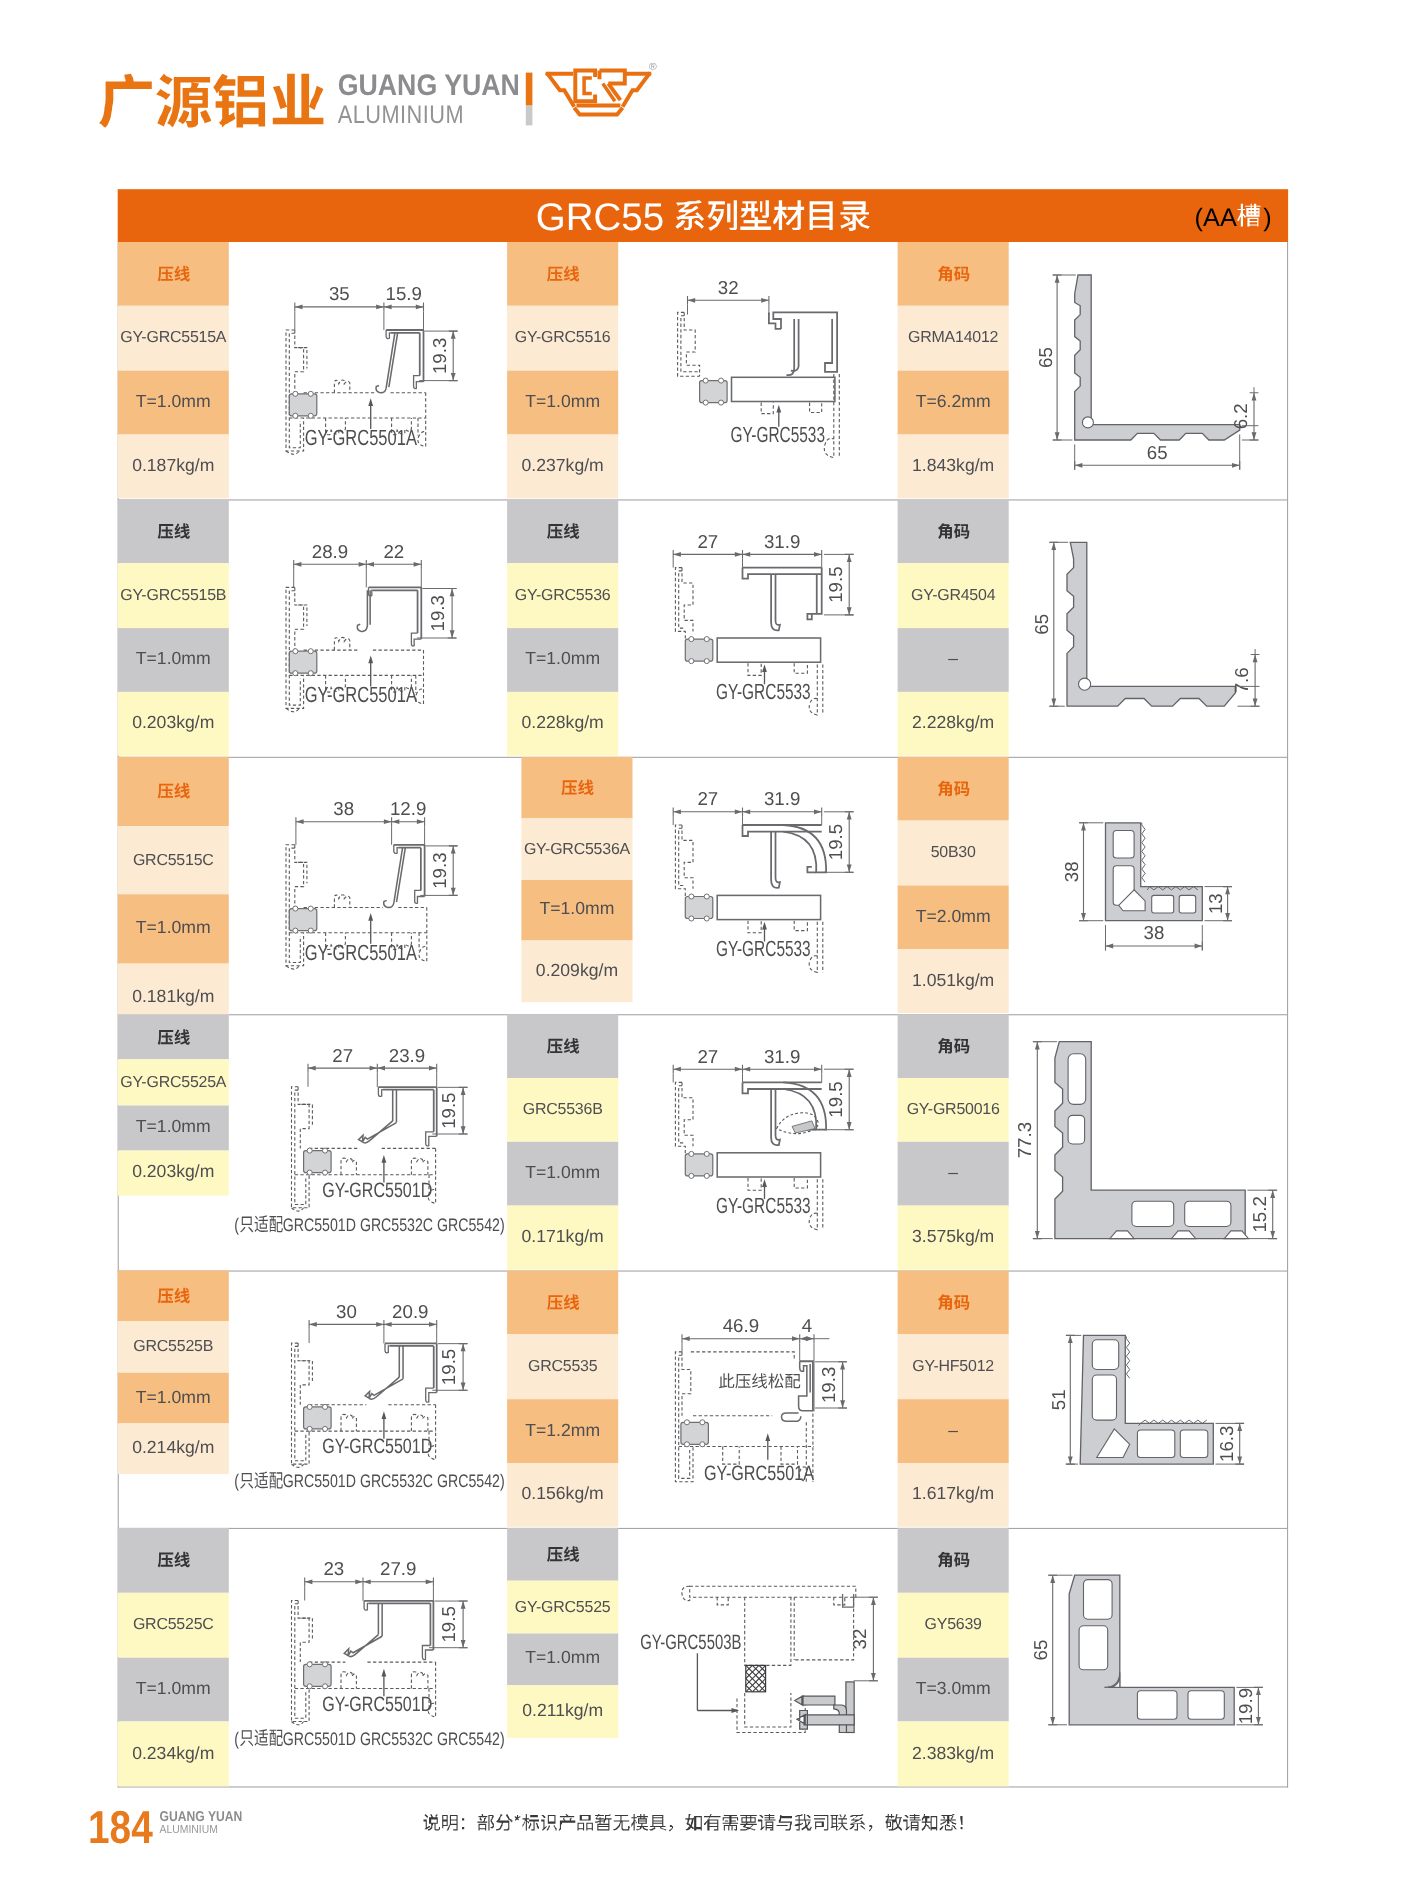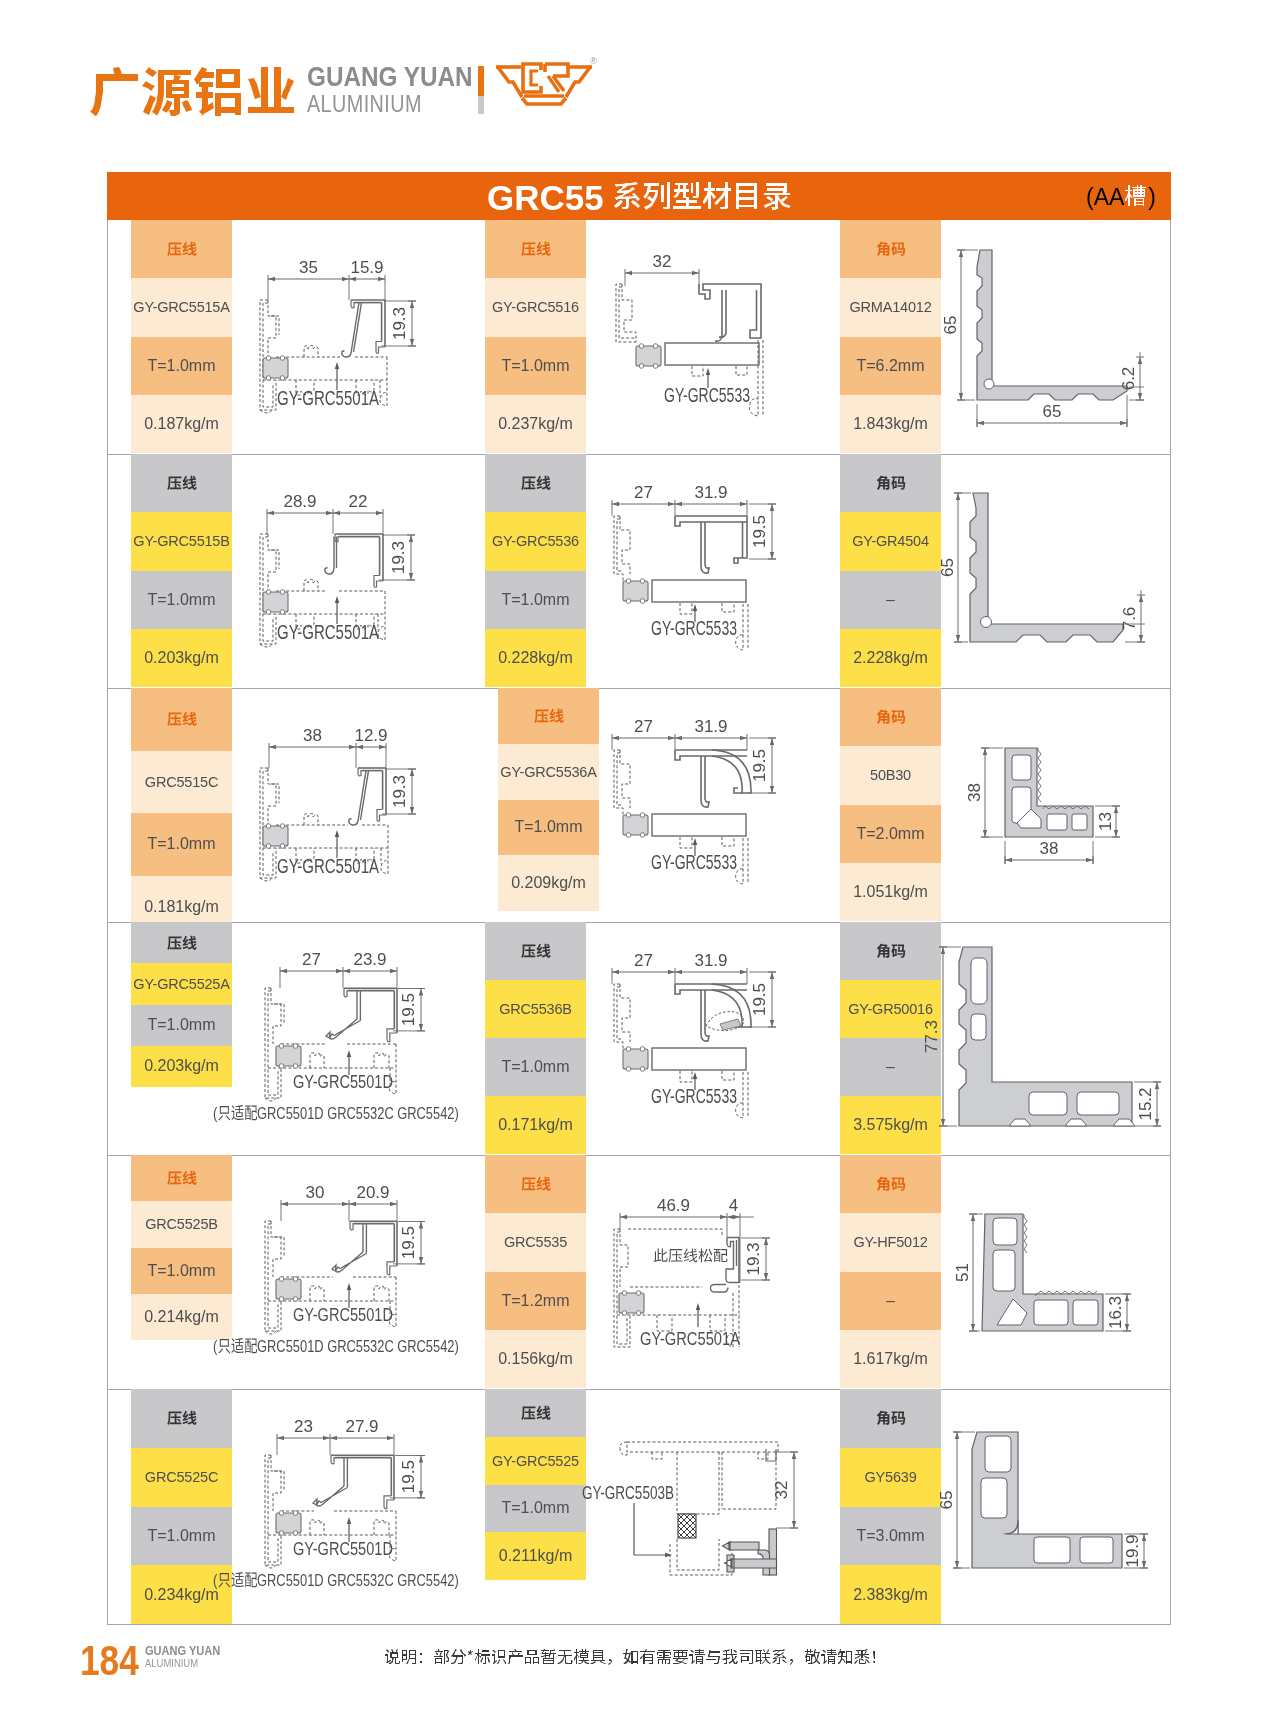--- a/index.html
+++ b/index.html
@@ -1,20 +1,20 @@
 <!DOCTYPE html>
 <html><head><meta charset="utf-8"><style>
 html,body{margin:0;padding:0;}
 body{width:1277px;height:1721px;position:relative;background:#fff;font-family:"Liberation Sans",sans-serif;overflow:hidden;}
 .abs{position:absolute;}
-.lblcol{position:absolute;width:101px;display:flex;flex-direction:column;margin-left:24px;}
+.lblcol{position:absolute;width:101px;display:flex;flex-direction:column;}
 .lbox{flex:1;display:flex;align-items:center;justify-content:center;font-size:16px;color:#4e4e51;white-space:nowrap;}
 .mod{font-size:14.5px;letter-spacing:-0.2px;}
 .o1{background:#f6be81;} .o2{background:#fcead3;}
-.g1{background:#c8c8ca;} .g2{background:#fde047;}
+.g1{background:#c8c8ca;} .g2{background:#fef9c3;}
 .sep{position:absolute;left:0;width:1064px;height:1px;background:#a6a6a9;}
 </style></head><body>
 
 <svg width="0" height="0" style="position:absolute">
     <defs>
       <path id="gy" d="M2.6 -12.1H14.5V-10.3H2.6ZM1.6 -12.1H3.3V-7.2Q3.3 -6.2 3.2 -5.1Q3.1 -4 3 -2.8Q2.9 -1.7 2.6 -0.6Q2.3 0.5 1.8 1.4Q1.6 1.2 1.4 1Q1.1 0.9 0.8 0.7Q0.5 0.5 0.3 0.4Q0.7 -0.4 1 -1.4Q1.2 -2.3 1.4 -3.3Q1.5 -4.3 1.5 -5.3Q1.6 -6.3 1.6 -7.2ZM3 -0.9H14.3V0.8H3ZM3.9 -7.1H13.7V-5.4H3.9ZM7.7 -9.8H9.5V0.2H7.7ZM10.1 -4 11.4 -4.8Q12.1 -4.3 12.7 -3.7Q13.3 -3.1 13.6 -2.6L12.3 -1.6Q12.1 -1.9 11.8 -2.4Q11.4 -2.8 11 -3.2Q10.6 -3.6 10.1 -4Z M16.2 -2.5Q16.2 -2.7 16.1 -3Q16 -3.3 15.9 -3.6Q15.8 -3.9 15.7 -4.1Q16 -4.2 16.2 -4.4Q16.5 -4.7 16.9 -5.1Q17.1 -5.3 17.4 -5.7Q17.8 -6.2 18.2 -6.8Q18.7 -7.5 19.1 -8.2Q19.6 -8.9 19.9 -9.7L21.4 -8.8Q20.5 -7.3 19.5 -5.9Q18.4 -4.5 17.3 -3.4V-3.4Q17.3 -3.4 17.2 -3.3Q17 -3.2 16.8 -3.1Q16.6 -2.9 16.4 -2.8Q16.2 -2.7 16.2 -2.5ZM16.2 -2.5 16.1 -3.9 16.9 -4.5 20.9 -5.1Q20.9 -4.8 20.9 -4.4Q20.9 -3.9 20.9 -3.6Q19.5 -3.4 18.7 -3.2Q17.8 -3 17.3 -2.9Q16.8 -2.8 16.6 -2.7Q16.4 -2.6 16.2 -2.5ZM16.1 -6.2Q16.1 -6.4 16 -6.7Q15.9 -7 15.8 -7.3Q15.6 -7.6 15.5 -7.9Q15.8 -7.9 16 -8.1Q16.2 -8.4 16.4 -8.7Q16.6 -8.9 16.8 -9.3Q17 -9.7 17.3 -10.3Q17.6 -10.8 17.9 -11.4Q18.1 -12.1 18.3 -12.7L20 -11.9Q19.6 -11.1 19.2 -10.2Q18.7 -9.3 18.1 -8.5Q17.6 -7.7 17.1 -7.1V-7Q17.1 -7 16.9 -7Q16.8 -6.9 16.6 -6.7Q16.4 -6.6 16.3 -6.5Q16.1 -6.3 16.1 -6.2ZM16.1 -6.2 16.1 -7.5 16.8 -7.9 19.5 -8.1Q19.4 -7.8 19.4 -7.4Q19.4 -7 19.4 -6.7Q18.4 -6.6 17.9 -6.5Q17.3 -6.5 16.9 -6.4Q16.6 -6.4 16.4 -6.3Q16.2 -6.3 16.1 -6.2ZM15.7 -1.1Q16.4 -1.2 17.2 -1.5Q18 -1.7 19 -2Q19.9 -2.3 20.8 -2.6L21.1 -1.1Q19.8 -0.6 18.5 -0.2Q17.2 0.3 16.1 0.6ZM21.5 -9.3 28.6 -10.4 28.9 -8.8 21.8 -7.7ZM21.1 -6 29 -7.5 29.3 -5.9 21.4 -4.4ZM23.6 -12.8H25.4Q25.3 -11.3 25.4 -9.8Q25.5 -8.3 25.6 -6.9Q25.8 -5.5 26 -4.3Q26.3 -3.2 26.6 -2.3Q26.8 -1.4 27.2 -0.9Q27.5 -0.4 27.9 -0.4Q28 -0.4 28.1 -0.5Q28.2 -0.7 28.3 -1Q28.3 -1.4 28.4 -2Q28.6 -1.7 29 -1.4Q29.3 -1.1 29.6 -1Q29.5 -0.1 29.2 0.4Q29 0.9 28.6 1.1Q28.2 1.3 27.6 1.3Q26.9 1.3 26.3 0.8Q25.7 0.2 25.2 -0.8Q24.8 -1.8 24.5 -3.2Q24.1 -4.5 24 -6.1Q23.8 -7.7 23.7 -9.4Q23.6 -11.1 23.6 -12.8ZM25.6 -11.7 26.7 -12.6Q27 -12.4 27.3 -12.2Q27.7 -12 28 -11.7Q28.3 -11.5 28.5 -11.3L27.5 -10.2Q27.1 -10.5 26.6 -10.9Q26.1 -11.4 25.6 -11.7ZM27.9 -5.3 29.4 -4.6Q28.6 -3.2 27.4 -2.2Q26.2 -1.1 24.8 -0.2Q23.3 0.6 21.7 1.1Q21.5 0.8 21.2 0.4Q20.9 -0 20.6 -0.4Q22.1 -0.8 23.5 -1.5Q24.9 -2.2 26.1 -3.1Q27.2 -4.1 27.9 -5.3Z"></path>
       <path id="gj" d="M3.8 -9.3H12.5V-7.7H3.8ZM3.8 -6.4H12.2V-4.8H3.8ZM3.5 -3.5H12.3V-1.9H3.5ZM2.7 -9.3H4.5V-5.4Q4.5 -4.6 4.5 -3.6Q4.4 -2.7 4.1 -1.8Q3.9 -0.9 3.5 -0Q3 0.8 2.3 1.5Q2.2 1.3 1.9 1Q1.6 0.8 1.4 0.5Q1.1 0.3 0.9 0.2Q1.7 -0.6 2.1 -1.6Q2.5 -2.5 2.6 -3.5Q2.7 -4.5 2.7 -5.4ZM11.5 -9.3H13.4V-0.7Q13.4 0 13.2 0.4Q13.1 0.8 12.6 1Q12.2 1.2 11.5 1.3Q10.9 1.3 10 1.3Q9.9 1.1 9.8 0.8Q9.7 0.4 9.6 0.1Q9.5 -0.2 9.3 -0.4Q9.7 -0.4 10.1 -0.4Q10.5 -0.4 10.8 -0.4Q11.1 -0.4 11.2 -0.4Q11.4 -0.4 11.5 -0.5Q11.5 -0.5 11.5 -0.7ZM7.1 -8.7H8.9V1H7.1ZM4.9 -11.9H10.3V-10.4H4.9ZM4.6 -12.8 6.6 -12.4Q6.1 -11.5 5.4 -10.5Q4.8 -9.6 3.9 -8.7Q3.1 -7.8 2 -7Q1.8 -7.2 1.6 -7.5Q1.4 -7.8 1.1 -8Q0.9 -8.2 0.7 -8.4Q1.6 -9 2.4 -9.8Q3.1 -10.5 3.7 -11.3Q4.2 -12.1 4.6 -12.8ZM9.7 -11.9H10.1L10.4 -12L11.7 -11.1Q11.3 -10.6 10.9 -10Q10.4 -9.5 9.9 -9Q9.4 -8.4 8.9 -8Q8.7 -8.2 8.3 -8.5Q8 -8.7 7.7 -8.9Q8.1 -9.2 8.5 -9.7Q8.9 -10.2 9.2 -10.7Q9.6 -11.2 9.7 -11.5Z M27.5 -6.2H29.2Q29.2 -6.2 29.2 -6.1Q29.2 -6 29.2 -5.8Q29.2 -5.6 29.2 -5.5Q29.1 -3.6 28.9 -2.3Q28.7 -1 28.5 -0.3Q28.3 0.3 28 0.6Q27.8 0.9 27.5 1.1Q27.2 1.2 26.8 1.2Q26.5 1.3 26 1.3Q25.6 1.3 25 1.3Q25 0.9 24.9 0.5Q24.8 0 24.6 -0.3Q25 -0.3 25.4 -0.3Q25.8 -0.3 26 -0.3Q26.2 -0.3 26.3 -0.3Q26.5 -0.3 26.6 -0.5Q26.8 -0.7 26.9 -1.3Q27.1 -1.8 27.2 -3Q27.4 -4.1 27.5 -6ZM21.6 -12H27.1V-10.3H21.6ZM22.3 -9.8 24 -9.7Q23.9 -8.9 23.8 -8Q23.7 -7 23.6 -6.2Q23.5 -5.4 23.4 -4.7H21.8Q21.9 -5.4 22 -6.2Q22.1 -7.1 22.2 -8Q22.3 -9 22.3 -9.8ZM22.2 -6.2H28V-4.7H22.2ZM21.3 -3.3H26.6V-1.7H21.3ZM26.4 -12H26.6L26.9 -12L28.1 -11.9Q28.1 -11.2 28 -10.3Q27.9 -9.4 27.8 -8.6Q27.8 -7.7 27.7 -6.8Q27.6 -5.9 27.4 -5.1L25.8 -5.3Q25.9 -6.1 26 -7Q26.1 -7.9 26.1 -8.8Q26.2 -9.6 26.3 -10.4Q26.4 -11.2 26.4 -11.8ZM15.6 -12.1H21.1V-10.5H15.6ZM17.3 -7.4H20.7V-0.5H17.3V-2.1H19.2V-5.8H17.3ZM17.4 -11.2 19 -10.9Q18.8 -9.4 18.3 -8Q17.9 -6.6 17.3 -5.4Q16.7 -4.2 15.9 -3.2Q15.9 -3.5 15.8 -3.9Q15.7 -4.3 15.6 -4.7Q15.4 -5.1 15.3 -5.4Q16.1 -6.4 16.6 -8Q17.1 -9.5 17.4 -11.2ZM16.6 -7.4H18.1V0.6H16.6Z"></path>
       <path id="gz" d="M10.1 -3.1 11.2 -3.8Q12 -3.1 12.9 -2.3Q13.9 -1.6 14.7 -0.8Q15.5 -0 16 0.6L14.9 1.4Q14.4 0.7 13.6 -0Q12.8 -0.8 11.9 -1.6Q10.9 -2.4 10.1 -3.1ZM5.7 -3.7 7 -3.2Q6.4 -2.4 5.5 -1.5Q4.7 -0.7 3.7 0.1Q2.8 0.8 1.8 1.4Q1.7 1.3 1.5 1.1Q1.4 1 1.2 0.8Q1 0.6 0.8 0.5Q1.8 -0 2.7 -0.7Q3.6 -1.4 4.4 -2.2Q5.2 -3 5.7 -3.7ZM4 -11.8V-6.5H13V-11.8ZM2.7 -13H14.3V-5.3H2.7Z M21.2 -8.2V-1.5H20V-7H17.7V-8.2ZM18.1 -13 19 -13.7Q19.5 -13.3 20 -12.8Q20.5 -12.3 20.9 -11.8Q21.3 -11.3 21.6 -10.9L20.6 -10.2Q20.3 -10.6 19.9 -11.1Q19.5 -11.5 19 -12.1Q18.5 -12.6 18.1 -13ZM20.8 -2Q21.2 -2 21.6 -1.7Q22 -1.4 22.7 -1Q23.6 -0.5 24.7 -0.4Q25.8 -0.3 27.1 -0.3Q28.1 -0.3 29.3 -0.3Q30.4 -0.3 31.5 -0.4Q32.5 -0.5 33.3 -0.6Q33.3 -0.4 33.2 -0.2Q33.1 0.1 33.1 0.3Q33 0.5 33 0.7Q32.5 0.7 31.8 0.8Q31 0.8 30.2 0.8Q29.4 0.9 28.5 0.9Q27.7 0.9 27.1 0.9Q25.6 0.9 24.5 0.7Q23.3 0.5 22.4 0Q21.9 -0.3 21.5 -0.6Q21.1 -0.9 20.8 -0.9Q20.5 -0.9 20.1 -0.6Q19.7 -0.3 19.3 0.1Q18.9 0.5 18.4 1.1L17.6 0Q18.5 -0.8 19.3 -1.4Q20.1 -2 20.8 -2ZM31.6 -14.2 32.2 -13.1Q31.3 -12.8 30.3 -12.6Q29.2 -12.4 28 -12.3Q26.8 -12.1 25.6 -12Q24.4 -11.9 23.3 -11.9Q23.2 -12.1 23.1 -12.4Q23.1 -12.7 22.9 -12.9Q24.1 -13 25.2 -13.1Q26.4 -13.2 27.6 -13.4Q28.7 -13.5 29.8 -13.7Q30.8 -13.9 31.6 -14.2ZM27.1 -12.8H28.4V-6.1H27.1ZM22.2 -10.1H33.2V-9H22.2ZM24.8 -5.8V-3H30.7V-5.8ZM23.6 -6.8H32V-1.9H23.6Z M44.1 -8.2H49.2V-6.9H44.1ZM43.5 -8.2H44.7V-0.8Q44.7 -0.3 44.9 -0.2Q45.1 -0 45.7 -0Q45.8 -0 46.2 -0Q46.5 -0 46.9 -0Q47.4 -0 47.7 -0Q48.1 -0 48.3 -0Q48.7 -0 48.9 -0.2Q49.1 -0.5 49.1 -1.1Q49.2 -1.7 49.3 -2.9Q49.4 -2.8 49.6 -2.7Q49.8 -2.6 50.1 -2.5Q50.3 -2.4 50.5 -2.4Q50.4 -1 50.2 -0.2Q50 0.6 49.6 0.9Q49.2 1.2 48.4 1.2Q48.3 1.2 48 1.2Q47.7 1.2 47.3 1.2Q46.9 1.2 46.6 1.2Q46.2 1.2 45.9 1.2Q45.6 1.2 45.5 1.2Q44.7 1.2 44.3 1Q43.8 0.9 43.7 0.4Q43.5 0 43.5 -0.8ZM43.4 -13.5H49.8V-5.8H48.6V-12.3H43.4ZM35.4 -10.5H42.2V1.1H41.1V-9.4H36.4V1.3H35.4ZM35.9 -3.6H41.6V-2.7H35.9ZM35.9 -0.9H41.6V0.1H35.9ZM35 -13.6H42.6V-12.5H35ZM37.4 -13.3H38.3V-9.7H37.4ZM39.3 -13.3H40.3V-9.7H39.3ZM37.6 -9.7H38.3V-8Q38.3 -7.5 38.2 -6.9Q38.1 -6.3 37.8 -5.7Q37.5 -5.2 37 -4.7Q36.9 -4.8 36.7 -4.9Q36.5 -5.1 36.4 -5.2Q36.9 -5.6 37.2 -6.1Q37.4 -6.6 37.5 -7.1Q37.6 -7.6 37.6 -8.1ZM39.3 -9.7H40V-6.2Q40 -6.1 40 -6Q40.1 -6 40.2 -6Q40.3 -6 40.4 -6Q40.5 -6 40.6 -6Q40.8 -6 40.8 -6Q41.1 -6 41.1 -6Q41.2 -5.9 41.4 -5.8Q41.6 -5.8 41.8 -5.7Q41.7 -5.5 41.5 -5.3Q41.3 -5.2 41 -5.2Q40.9 -5.2 40.7 -5.2Q40.5 -5.2 40.4 -5.2Q40.2 -5.2 40.1 -5.2Q39.6 -5.2 39.4 -5.4Q39.3 -5.6 39.3 -6.2Z"></path>
     </defs>
   </svg>
@@ -43,21 +43,21 @@
     <path d="M51,7 H74 V19 H59" fill="none" stroke="#e87010" stroke-width="3.6" stroke-linejoin="miter" stroke-linecap="butt"></path>
     <path d="M51,7 V15" fill="none" stroke="#e87010" stroke-width="3.6" stroke-linejoin="miter" stroke-linecap="butt"></path>
     <rect x="56" y="10.5" width="13" height="5" fill="#fff"></rect>
     <path d="M59,19 L70,34" fill="none" stroke="#e87010" stroke-width="3.6" stroke-linejoin="miter" stroke-linecap="butt"></path>
     <path d="M54,19 L65,35" fill="none" stroke="#e87010" stroke-width="3.2" stroke-linejoin="miter" stroke-linecap="butt"></path>
     <text x="96" y="7" font-size="9.5" fill="#9a9a9d" font-family="Liberation Sans,sans-serif">®</text>
   </svg>
 
 <div class="abs" style="left:107px;top:172px;width:1064px;height:48px;background:#e8650e"></div>
 
-<div class="abs" style="left:487px;top:178px;font-size:35px;font-weight:bold;color:#fff">GRC55</div>
+<div class="abs" style="left:487px;top:178px;font-size:35px;font-weight:normal;color:#fff">GRC55</div>
 <svg class="abs" style="left:611px;top:180px" width="182" height="34" viewBox="0 0 182 34">
     <g transform="translate(1,27)">
       <path d="M8 -7 11 -6Q10 -4 9 -3Q8 -2 7 -1Q5 0 4 1Q4 1 3 0Q3 -0 3 -0Q2 -1 2 -1Q3 -2 5 -4Q7 -5 8 -7ZM19 -5 21 -7Q22 -6 24 -5Q25 -4 26 -3Q27 -2 28 -1L26 1Q25 0 24 -1Q23 -2 21 -3Q20 -4 19 -5ZM14 -9H17V-1Q17 0 16 1Q16 1 15 2Q14 2 13 2Q12 2 10 2Q10 2 10 1Q10 0 9 -1Q10 -0 11 -0Q12 -0 12 -0Q13 -0 13 -0Q14 -0 14 -1Q14 -1 14 -1ZM24 -25 26 -23Q24 -22 21 -22Q18 -22 15 -21Q12 -21 9 -21Q7 -21 4 -20Q4 -21 3 -22Q3 -22 3 -23Q6 -23 9 -23Q12 -23 14 -24Q17 -24 20 -24Q22 -25 24 -25ZM4 -7Q4 -7 4 -8Q4 -8 3 -9Q3 -9 3 -10Q4 -10 5 -10Q6 -11 7 -11Q8 -12 10 -12Q11 -13 13 -15Q15 -16 17 -17Q19 -19 21 -20L23 -18Q19 -15 14 -13Q10 -10 6 -8V-8Q6 -8 6 -8Q5 -8 5 -8Q5 -8 4 -7Q4 -7 4 -7ZM4 -7 4 -9 6 -10 24 -11Q24 -11 24 -10Q24 -9 24 -9Q20 -9 17 -8Q14 -8 12 -8Q9 -8 8 -8Q7 -8 6 -8Q5 -7 5 -7Q4 -7 4 -7ZM5 -14Q5 -14 5 -14Q5 -15 5 -15Q5 -16 5 -16Q5 -16 6 -16Q6 -17 7 -17Q7 -17 8 -18Q9 -18 10 -19Q10 -20 11 -21Q12 -22 13 -23L15 -21Q14 -19 11 -18Q9 -16 7 -15V-15Q7 -15 7 -15Q7 -14 6 -14Q6 -14 6 -14Q5 -14 5 -14ZM5 -14 5 -15 7 -16 17 -17Q17 -16 17 -16Q17 -15 17 -14Q14 -14 11 -14Q9 -14 8 -14Q7 -14 6 -14Q6 -14 5 -14ZM20 -13 22 -14Q23 -13 24 -12Q25 -11 26 -10Q27 -9 28 -8L26 -6Q25 -7 24 -8Q23 -10 22 -11Q21 -12 20 -13Z M32 -24H47V-21H32ZM36 -23 39 -22Q39 -19 38 -17Q37 -14 36 -12Q35 -10 33 -8Q33 -8 33 -9Q32 -9 32 -10Q32 -10 31 -10Q33 -12 34 -14Q35 -16 35 -18Q36 -20 36 -23ZM37 -17H44V-15H36ZM44 -17H44L45 -17L46 -17Q46 -11 44 -8Q42 -4 40 -1Q37 1 34 3Q34 2 33 2Q33 1 33 1Q32 1 32 0Q35 -1 38 -3Q40 -5 41 -9Q43 -12 44 -17ZM35 -9 37 -11Q38 -10 39 -10Q40 -9 40 -8Q41 -8 42 -7L40 -5Q39 -5 39 -6Q38 -7 37 -7Q36 -8 35 -9ZM49 -22H52V-5H49ZM55 -25H58V-1Q58 0 58 1Q57 2 57 2Q56 2 55 2Q53 2 52 2Q52 2 51 1Q51 0 51 -0Q52 -0 53 -0Q54 -0 54 -0Q55 -0 55 -0Q55 -1 55 -1Z M63 -24H76V-22H63ZM62 -18H77V-15H62ZM61 -1H89V2H61ZM64 -7H85V-4H64ZM71 -23H74V-9H71ZM74 -10H77V1H74ZM79 -24H81V-14H79ZM84 -25H87V-12Q87 -11 87 -10Q86 -10 86 -9Q85 -9 84 -9Q83 -9 81 -9Q81 -9 81 -10Q81 -11 80 -11Q81 -11 82 -11Q83 -11 84 -11Q84 -11 84 -12Q84 -12 84 -12ZM66 -23H68V-18Q68 -16 68 -15Q67 -13 66 -11Q65 -10 63 -9Q63 -9 63 -9Q62 -10 62 -10Q62 -10 61 -10Q63 -12 64 -13Q65 -14 65 -15Q66 -17 66 -18Z M104 -19H119V-16H104ZM113 -25H116V-1Q116 0 116 1Q115 2 114 2Q114 2 112 2Q111 2 109 2Q109 2 108 1Q108 0 108 -0Q109 -0 110 -0Q112 -0 112 -0Q113 -0 113 -1Q113 -1 113 -1ZM113 -18 115 -16Q114 -14 113 -12Q112 -10 110 -8Q109 -7 107 -5Q106 -3 104 -2Q104 -3 103 -3Q103 -4 102 -4Q104 -5 105 -7Q107 -8 108 -10Q110 -12 111 -14Q112 -16 113 -18ZM92 -19H103V-16H92ZM96 -25H99V2H96ZM96 -17 98 -17Q98 -15 97 -13Q97 -11 96 -9Q95 -7 94 -5Q93 -4 92 -3Q92 -3 91 -4Q91 -5 91 -6Q92 -7 92 -8Q93 -9 94 -11Q95 -12 95 -14Q96 -16 96 -17ZM99 -16Q99 -15 100 -15Q100 -14 101 -14Q102 -13 102 -12Q103 -12 103 -11Q104 -11 104 -10L102 -8Q102 -8 101 -9Q101 -10 100 -11Q99 -12 99 -13Q98 -14 98 -14Z M127 -17H143V-14H127ZM127 -10H143V-7H127ZM127 -2H143V0H127ZM124 -24H145V2H142V-21H127V2H124Z M152 -14H178V-12H152ZM163 -13H166V-0Q166 1 166 1Q166 2 165 2Q164 2 163 3Q162 3 160 3Q160 2 160 1Q159 1 159 0Q160 0 161 0Q161 0 162 0Q163 0 163 0Q163 0 163 0Q163 -0 163 -0ZM166 -12Q167 -9 169 -7Q171 -5 173 -3Q176 -2 179 -1Q178 -1 178 -0Q178 0 177 1Q177 1 177 1Q174 0 171 -1Q169 -3 167 -6Q165 -8 164 -11ZM174 -11 176 -9Q175 -9 174 -8Q173 -7 172 -6Q171 -5 170 -5L168 -6Q169 -7 170 -8Q171 -9 172 -9Q173 -10 174 -11ZM154 -9 156 -11Q157 -10 158 -10Q159 -9 160 -9Q161 -8 161 -7L159 -5Q159 -6 158 -7Q157 -7 156 -8Q155 -9 154 -9ZM152 -2Q153 -2 155 -3Q158 -4 160 -5Q162 -6 164 -7L165 -4Q163 -3 161 -3Q159 -2 157 -1Q155 0 153 1ZM155 -19H173V-16H155ZM172 -24H172L173 -24L175 -24Q175 -22 175 -20Q175 -18 175 -16Q174 -14 174 -13L171 -13Q171 -14 171 -16Q172 -17 172 -18Q172 -20 172 -21Q172 -22 172 -23ZM154 -24H173V-21H154Z" fill="#fff"></path>
     </g>
   </svg>
 
 <div class="abs" style="left:1086px;top:184px;font-size:23px;color:#000000">(AA<svg width="24" height="24" viewBox="0 0 24 24" style="vertical-align:-4px">
       <g transform="translate(0,19)">
         <path d="M11 -10V-9H20V-10ZM11 -13V-12H20V-13ZM9 -15H21V-7H9ZM8 -17H22V-16H8ZM11 -3H20V-2H11ZM11 -0H20V1H11ZM13 -19H14V-14H13ZM13 -14H14V-8H13ZM16 -19H18V-14H16ZM16 -14H18V-8H16ZM10 -6H20V2H19V-5H12V2H10ZM1 -14H8V-13H1ZM4 -19H6V2H4ZM4 -13 5 -13Q5 -12 5 -10Q4 -9 4 -7Q3 -6 3 -5Q2 -3 2 -3Q1 -3 1 -3Q1 -4 1 -4Q1 -5 2 -6Q2 -7 3 -8Q3 -9 4 -11Q4 -12 4 -13ZM6 -11Q6 -11 6 -10Q7 -10 7 -9Q8 -8 8 -8Q8 -7 9 -7L8 -6Q7 -6 7 -7Q7 -7 6 -8Q6 -9 6 -9Q5 -10 5 -10Z" fill="#fff"></path>
       </g>

